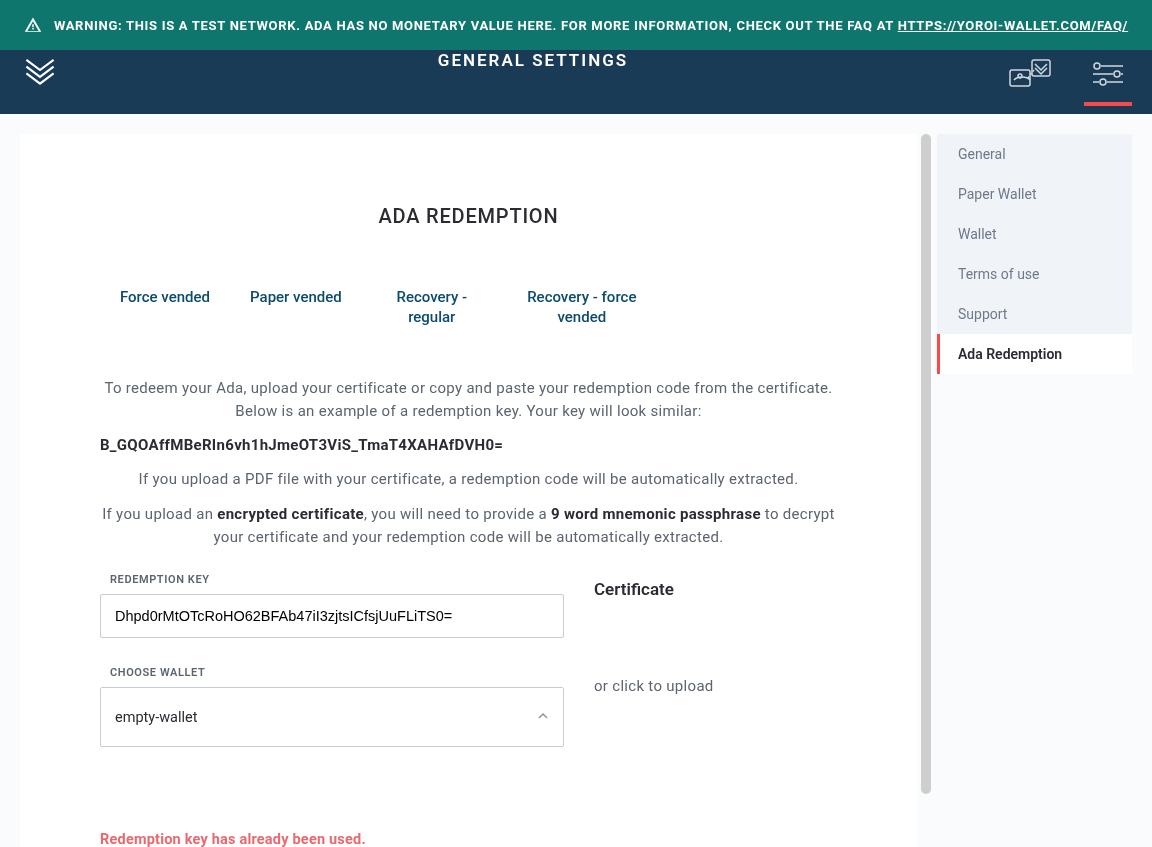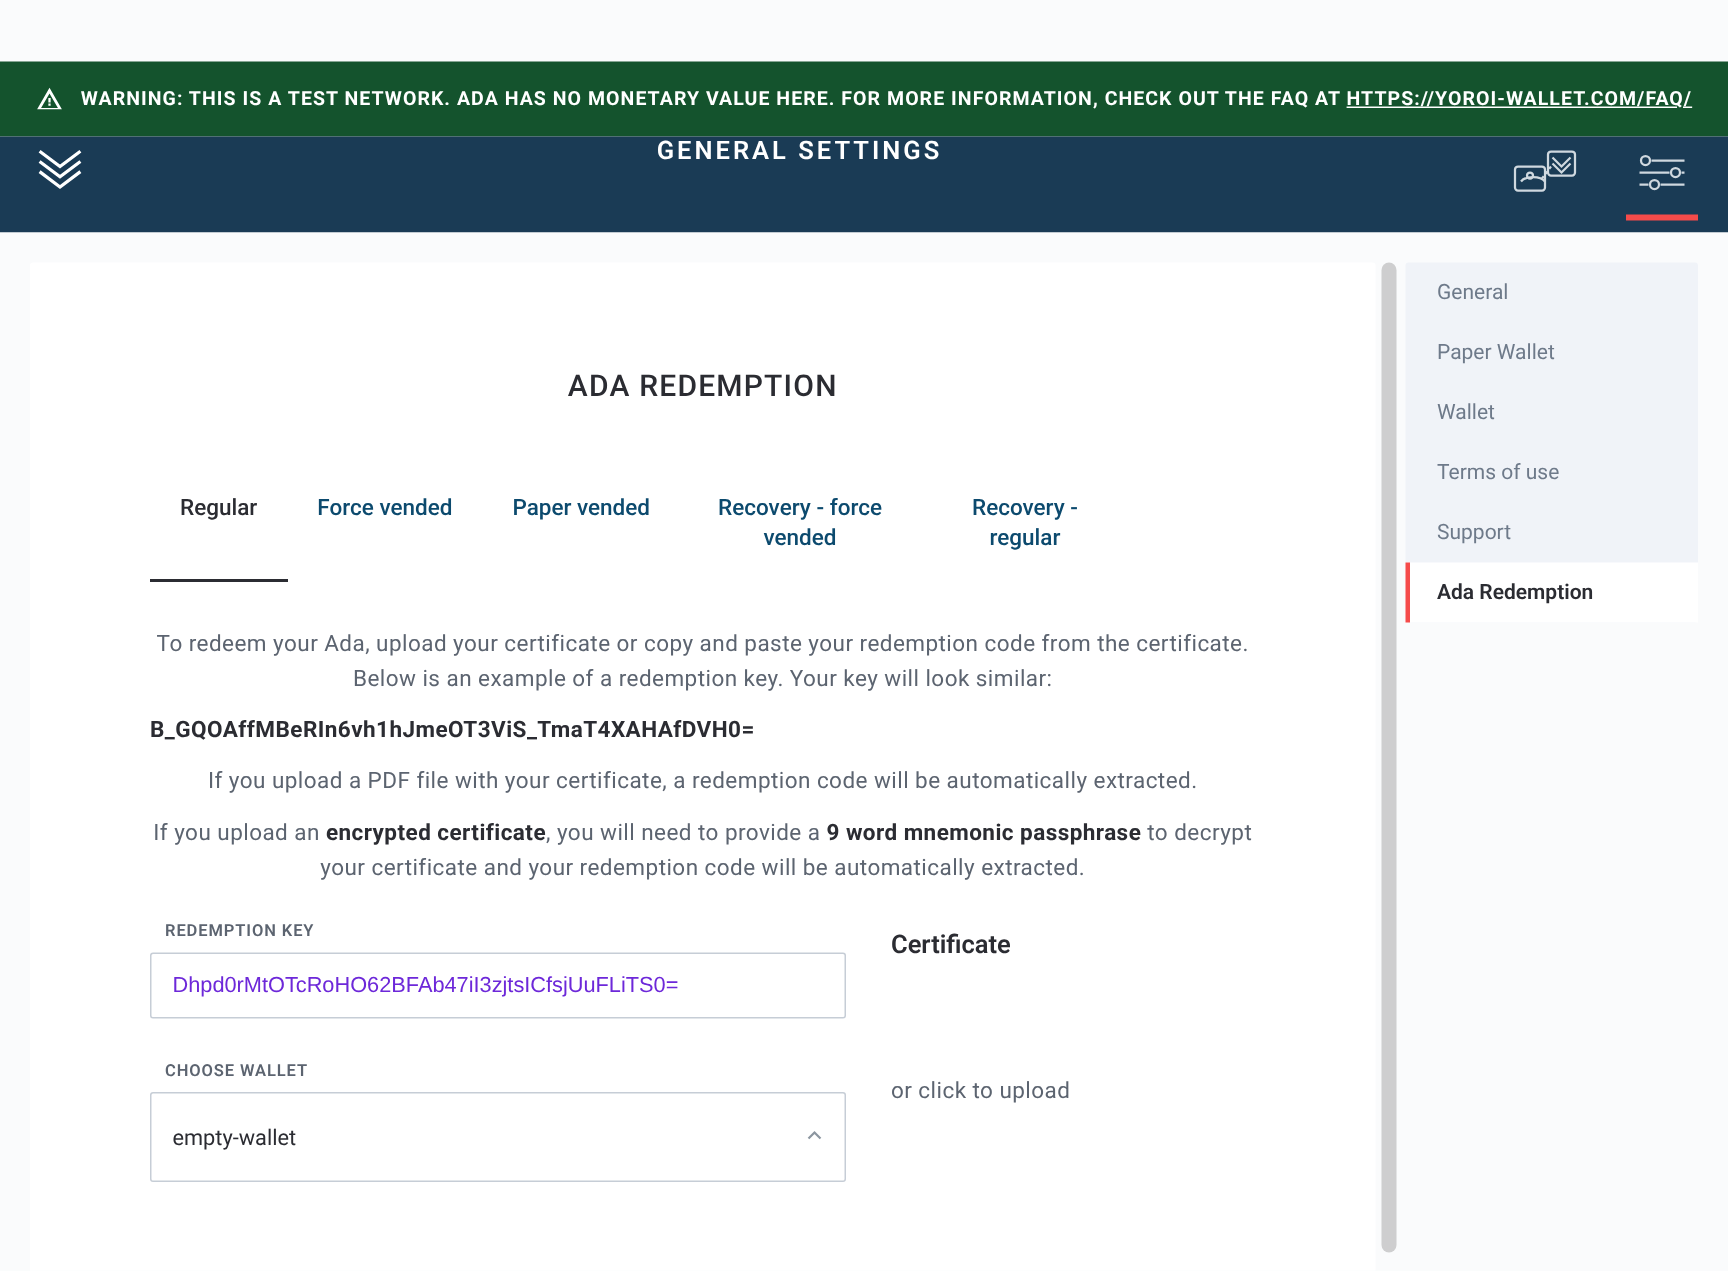--- a/index.html
+++ b/index.html
@@ -7,31 +7,30 @@
     width: 1152px; height: 847px;
     font-family: -apple-system, BlinkMacSystemFont, "Segoe UI", Roboto, Helvetica, Arial, sans-serif;
     background: #fafbfc;
     color: #2b2c32;
     overflow: hidden;
   }
 
   
   .banner {
     height: 50px;
-    background: #14532d;
+    background: #0f766e;
     color: #fff;
     display: flex;
     align-items: center;
     justify-content: center;
     font-size: 13px;
     font-weight: 700;
     letter-spacing: 0.7px;
     padding: 0 20px;
     text-align: center;
-    margin-top: 41px;
   }
   .banner .warn-icon { margin-right: 12px; display:flex; align-items:center; }
   .banner a { color: #fff; text-decoration: underline; font-weight: 700; }
   .banner-text { display:inline; }
 
   
   .header {
     height: 64px;
     background: #1a3b55;
     color: #fff;
@@ -162,21 +161,21 @@
     margin-bottom: 8px;
     margin-left: 10px;
   }
   .text-input {
     width: 100%;
     height: 44px;
     border: 1px solid #c6cdd6;
     border-radius: 2px;
     padding: 0 14px;
     font-size: 14.5px;
-    color: #6d28d9;
+    color: #000000;
     background:#fff;
   }
   .select-input {
     width: 100%;
     height: 60px;
     border: 1px solid #c6cdd6;
     border-radius: 2px;
     padding: 0 14px;
     font-size: 14.5px;
     color: #2b2c32;
@@ -296,25 +295,24 @@
 
 <div class="body-wrap">
 
   <div class="content-col">
     <div class="scroll-thumb"></div>
 
     <div class="card">
       <div class="card-title">ADA REDEMPTION</div>
 
       <div class="tabs">
-        <div class="tab active">Regular</div>
         <div class="tab">Force vended</div>
         <div class="tab">Paper vended</div>
+        <div class="tab" style="max-width:140px">Recovery - regular</div>
         <div class="tab" style="max-width:160px">Recovery - force vended</div>
-        <div class="tab" style="max-width:140px">Recovery - regular</div>
       </div>
 
       <p class="para">To redeem your Ada, upload your certificate or copy and paste your redemption code from the certificate. Below is an example of a redemption key. Your key will look similar:</p>
       <p class="mono-example">B_GQOAffMBeRIn6vh1hJmeOT3ViS_TmaT4XAHAfDVH0=</p>
       <p class="para">If you upload a PDF file with your certificate, a redemption code will be automatically extracted.</p>
       <p class="para">
         <span>If you upload an </span><strong>encrypted certificate</strong><span>, you will need to provide a </span><strong>9 word mnemonic passphrase</strong><span> to decrypt your certificate and your redemption code will be automatically extracted.</span>
       </p>
 
       <div class="form-row">

